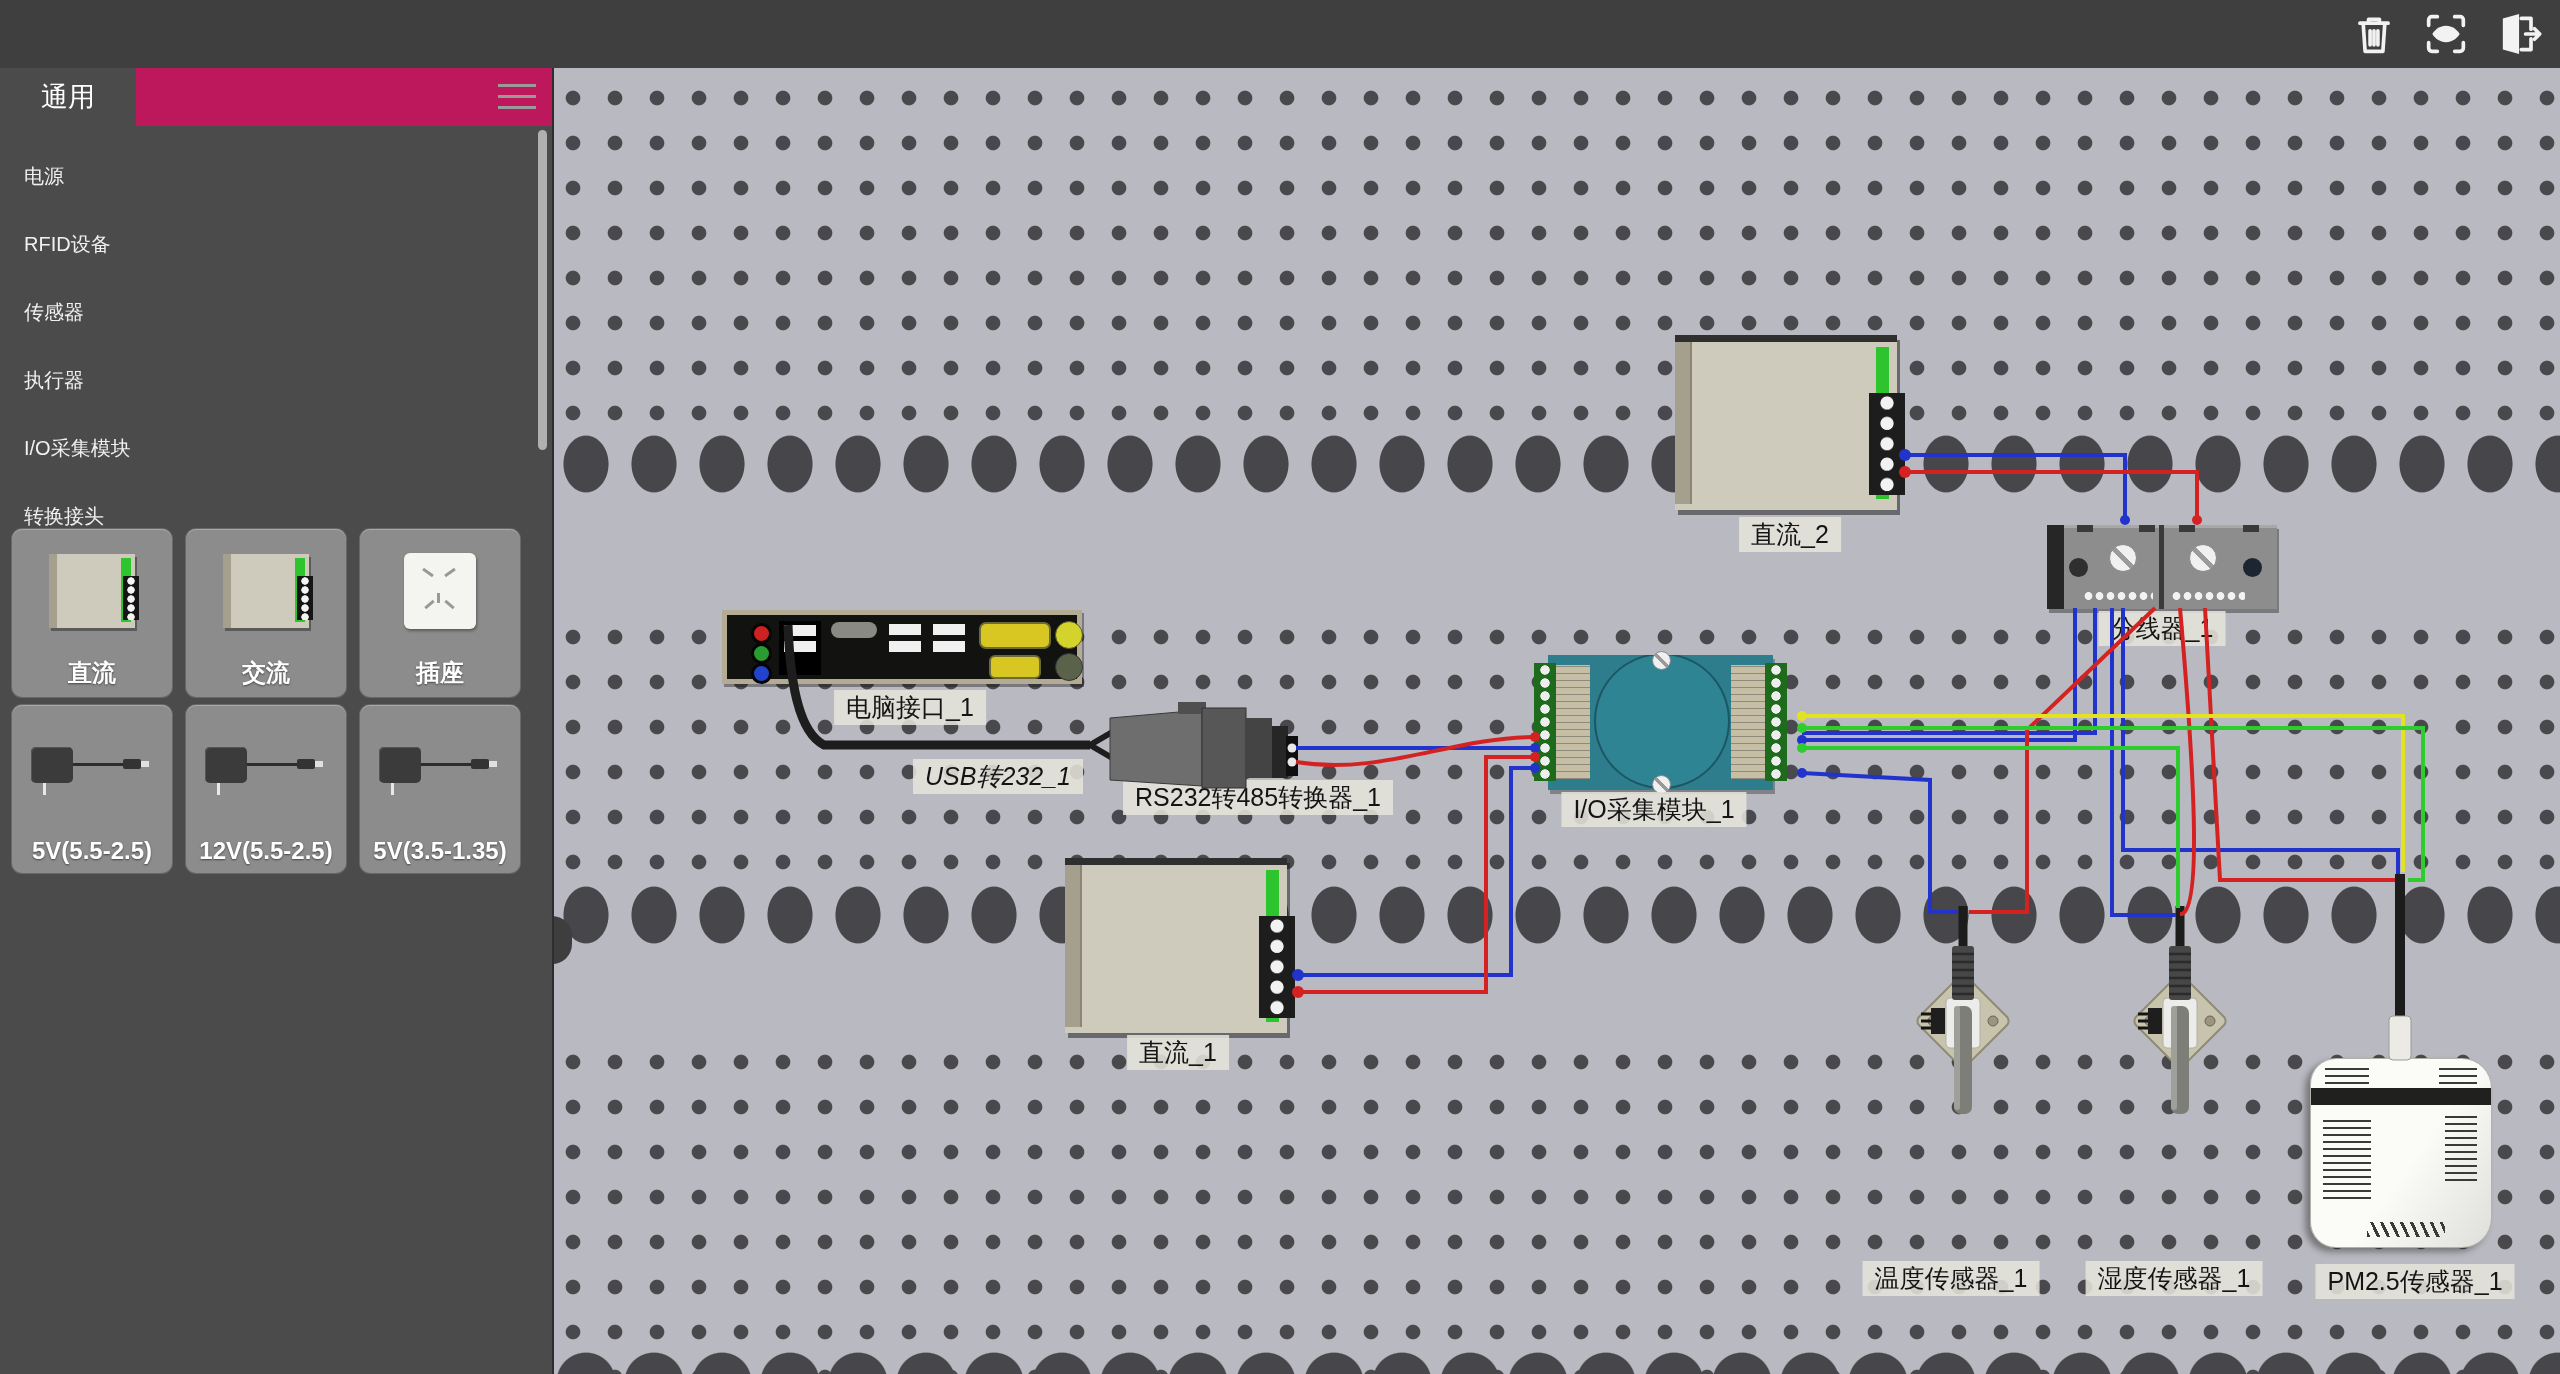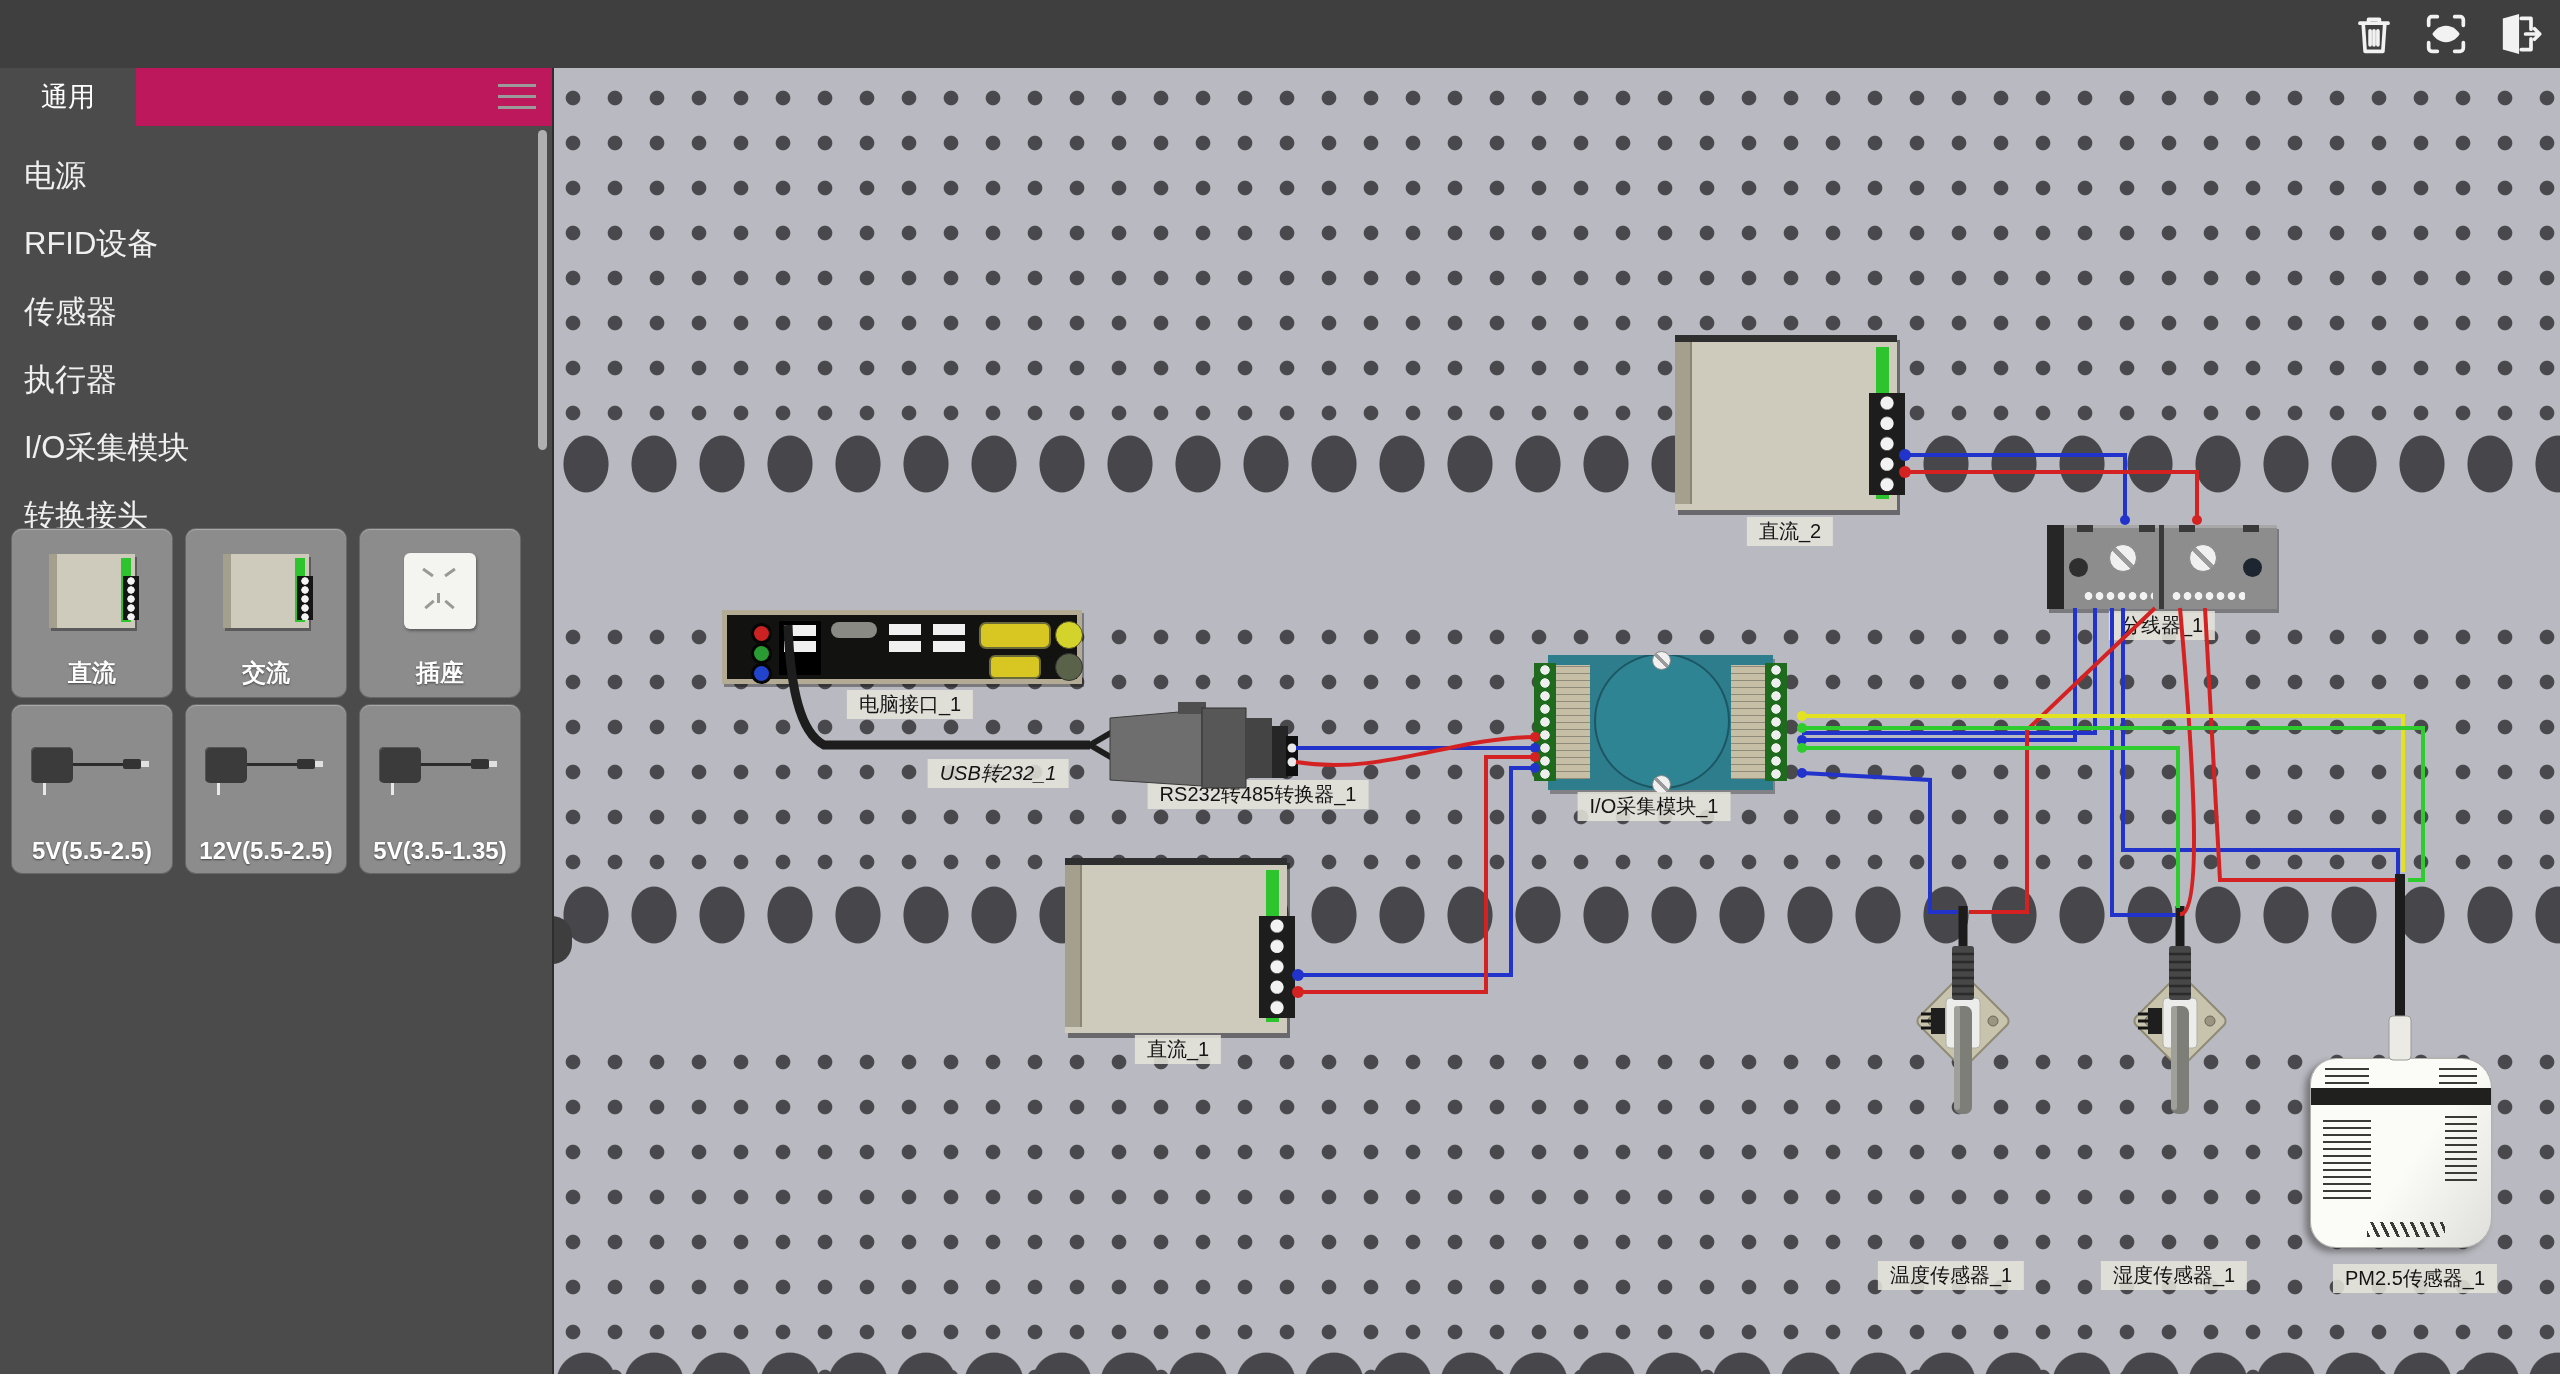--- a/index.html
+++ b/index.html
@@ -17,21 +17,21 @@
   .tb-btn svg *{stroke:#f2f2f2;stroke-width:1.7;fill:none;stroke-linecap:round;stroke-linejoin:round;}
   .tb-btn svg .fill{fill:#f2f2f2;stroke:none;}
   
   #sidebar{position:absolute;left:0;top:68px;width:552px;height:1306px;background:#4b4b4b;z-index:40;border-right:2px solid #2e2e2e;}
   #tab-row{position:absolute;left:0;top:0;width:100%;height:58px;background:#be185d;}
   #tab-general{position:absolute;left:0;top:0;width:136px;height:58px;background:#4b4b4b;color:#ffffff;
     font-size:27px;display:flex;align-items:center;justify-content:center;cursor:pointer;}
   #sidebar-menu-icon{position:absolute;right:16px;top:16px;width:38px;height:25px;cursor:pointer;
     background:repeating-linear-gradient(#9a9a9a 0 3px,transparent 3px 11px);}
   #category-list{position:absolute;left:0;top:58px;width:100%;padding-top:16px;}
-  .cat-item{height:68px;line-height:68px;padding-left:24px;font-size:31px;color:#f0f0f0;cursor:pointer;}
+  .cat-item{height:68px;line-height:68px;padding-left:24px;font-size:20px;color:#f0f0f0;cursor:pointer;}
   #menu-scrollbar{position:absolute;right:5px;top:62px;width:9px;height:320px;background:#b0b0b0;border-radius:5px;}
   
   #component-grid{position:absolute;left:12px;top:461px;display:grid;grid-template-columns:repeat(3,160px);
     grid-auto-rows:168px;gap:8px 14px;}
   .comp-card{position:relative;background:#8c8c8c;border-radius:10px;cursor:pointer;
     box-shadow:inset 0 1px 0 #a8a8a8, 0 0 0 1px #686868;font-weight:bold;}
   .comp-label{position:absolute;bottom:8px;left:0;width:100%;text-align:center;font-size:24px;color:#ffffff;
     text-shadow:0 1px 2px rgba(0,0,0,.5);}
   .comp-thumb{position:absolute;left:50%;top:62px;transform:translate(-50%,-50%);}
   
@@ -68,21 +68,21 @@
   #dots-mid{top:547px;height:271px;}
   #dots-low{top:972px;height:334px;}
   .band{background-repeat:repeat-x;}
   #band1{top:367px;height:58px;background-image:radial-gradient(ellipse 23px 29px at 34px 29px,#47474b 96%,transparent 100%);background-size:68px 58px;}
   #band2{top:818px;height:58px;background-image:radial-gradient(ellipse 23px 29px at 34px 29px,#47474b 96%,transparent 100%);background-size:68px 58px;}
   #band3{bottom:0;height:44px;background-image:radial-gradient(circle 30px at 34px 52px,#47474b 96%,transparent 100%);background-size:68px 96px;}
   #panel-handle{position:absolute;left:0;top:848px;width:20px;height:48px;background:#3e3e3e;border-radius:0 24px 24px 0;cursor:pointer;z-index:25;}
   
   .device{position:absolute;z-index:10;}
   .tag{position:absolute;transform:translateX(-50%);background:rgba(228,226,218,.88);color:#141414;
-    font-size:20px;padding:1px 12px;white-space:nowrap;z-index:20;}
+    font-size:25px;padding:1px 12px;white-space:nowrap;z-index:20;}
   
   .dc-psu{width:222px;height:175px;background:#cfcbbc;box-shadow:3px 5px 0 rgba(25,25,25,.5);}
   .dc-psu .edge-top{position:absolute;left:0;top:0;width:100%;height:7px;background:#2f2f2f;}
   .dc-psu .strip-l{position:absolute;left:0;top:7px;width:15px;height:162px;background:#a59f8d;border-right:2px solid #8a8574;}
   .dc-psu .strip-g{position:absolute;right:8px;top:12px;width:13px;height:152px;background:#2ec42e;}
   .dc-psu .terms{position:absolute;right:-8px;top:58px;width:36px;height:102px;background:#1d1d1d;
     background-image:radial-gradient(circle 7px at 18px 10px,#f2f2f2 6.2px,transparent 7px);background-size:100% 20.4px;}
   
   #pc-panel{width:360px;height:74px;background:#121210;border:5px solid #b3ab93;box-sizing:border-box;box-shadow:2px 3px 0 rgba(25,25,25,.4);}
   #pc-panel .jack{position:absolute;width:15px;height:15px;border-radius:50%;border:3px solid #050505;}

